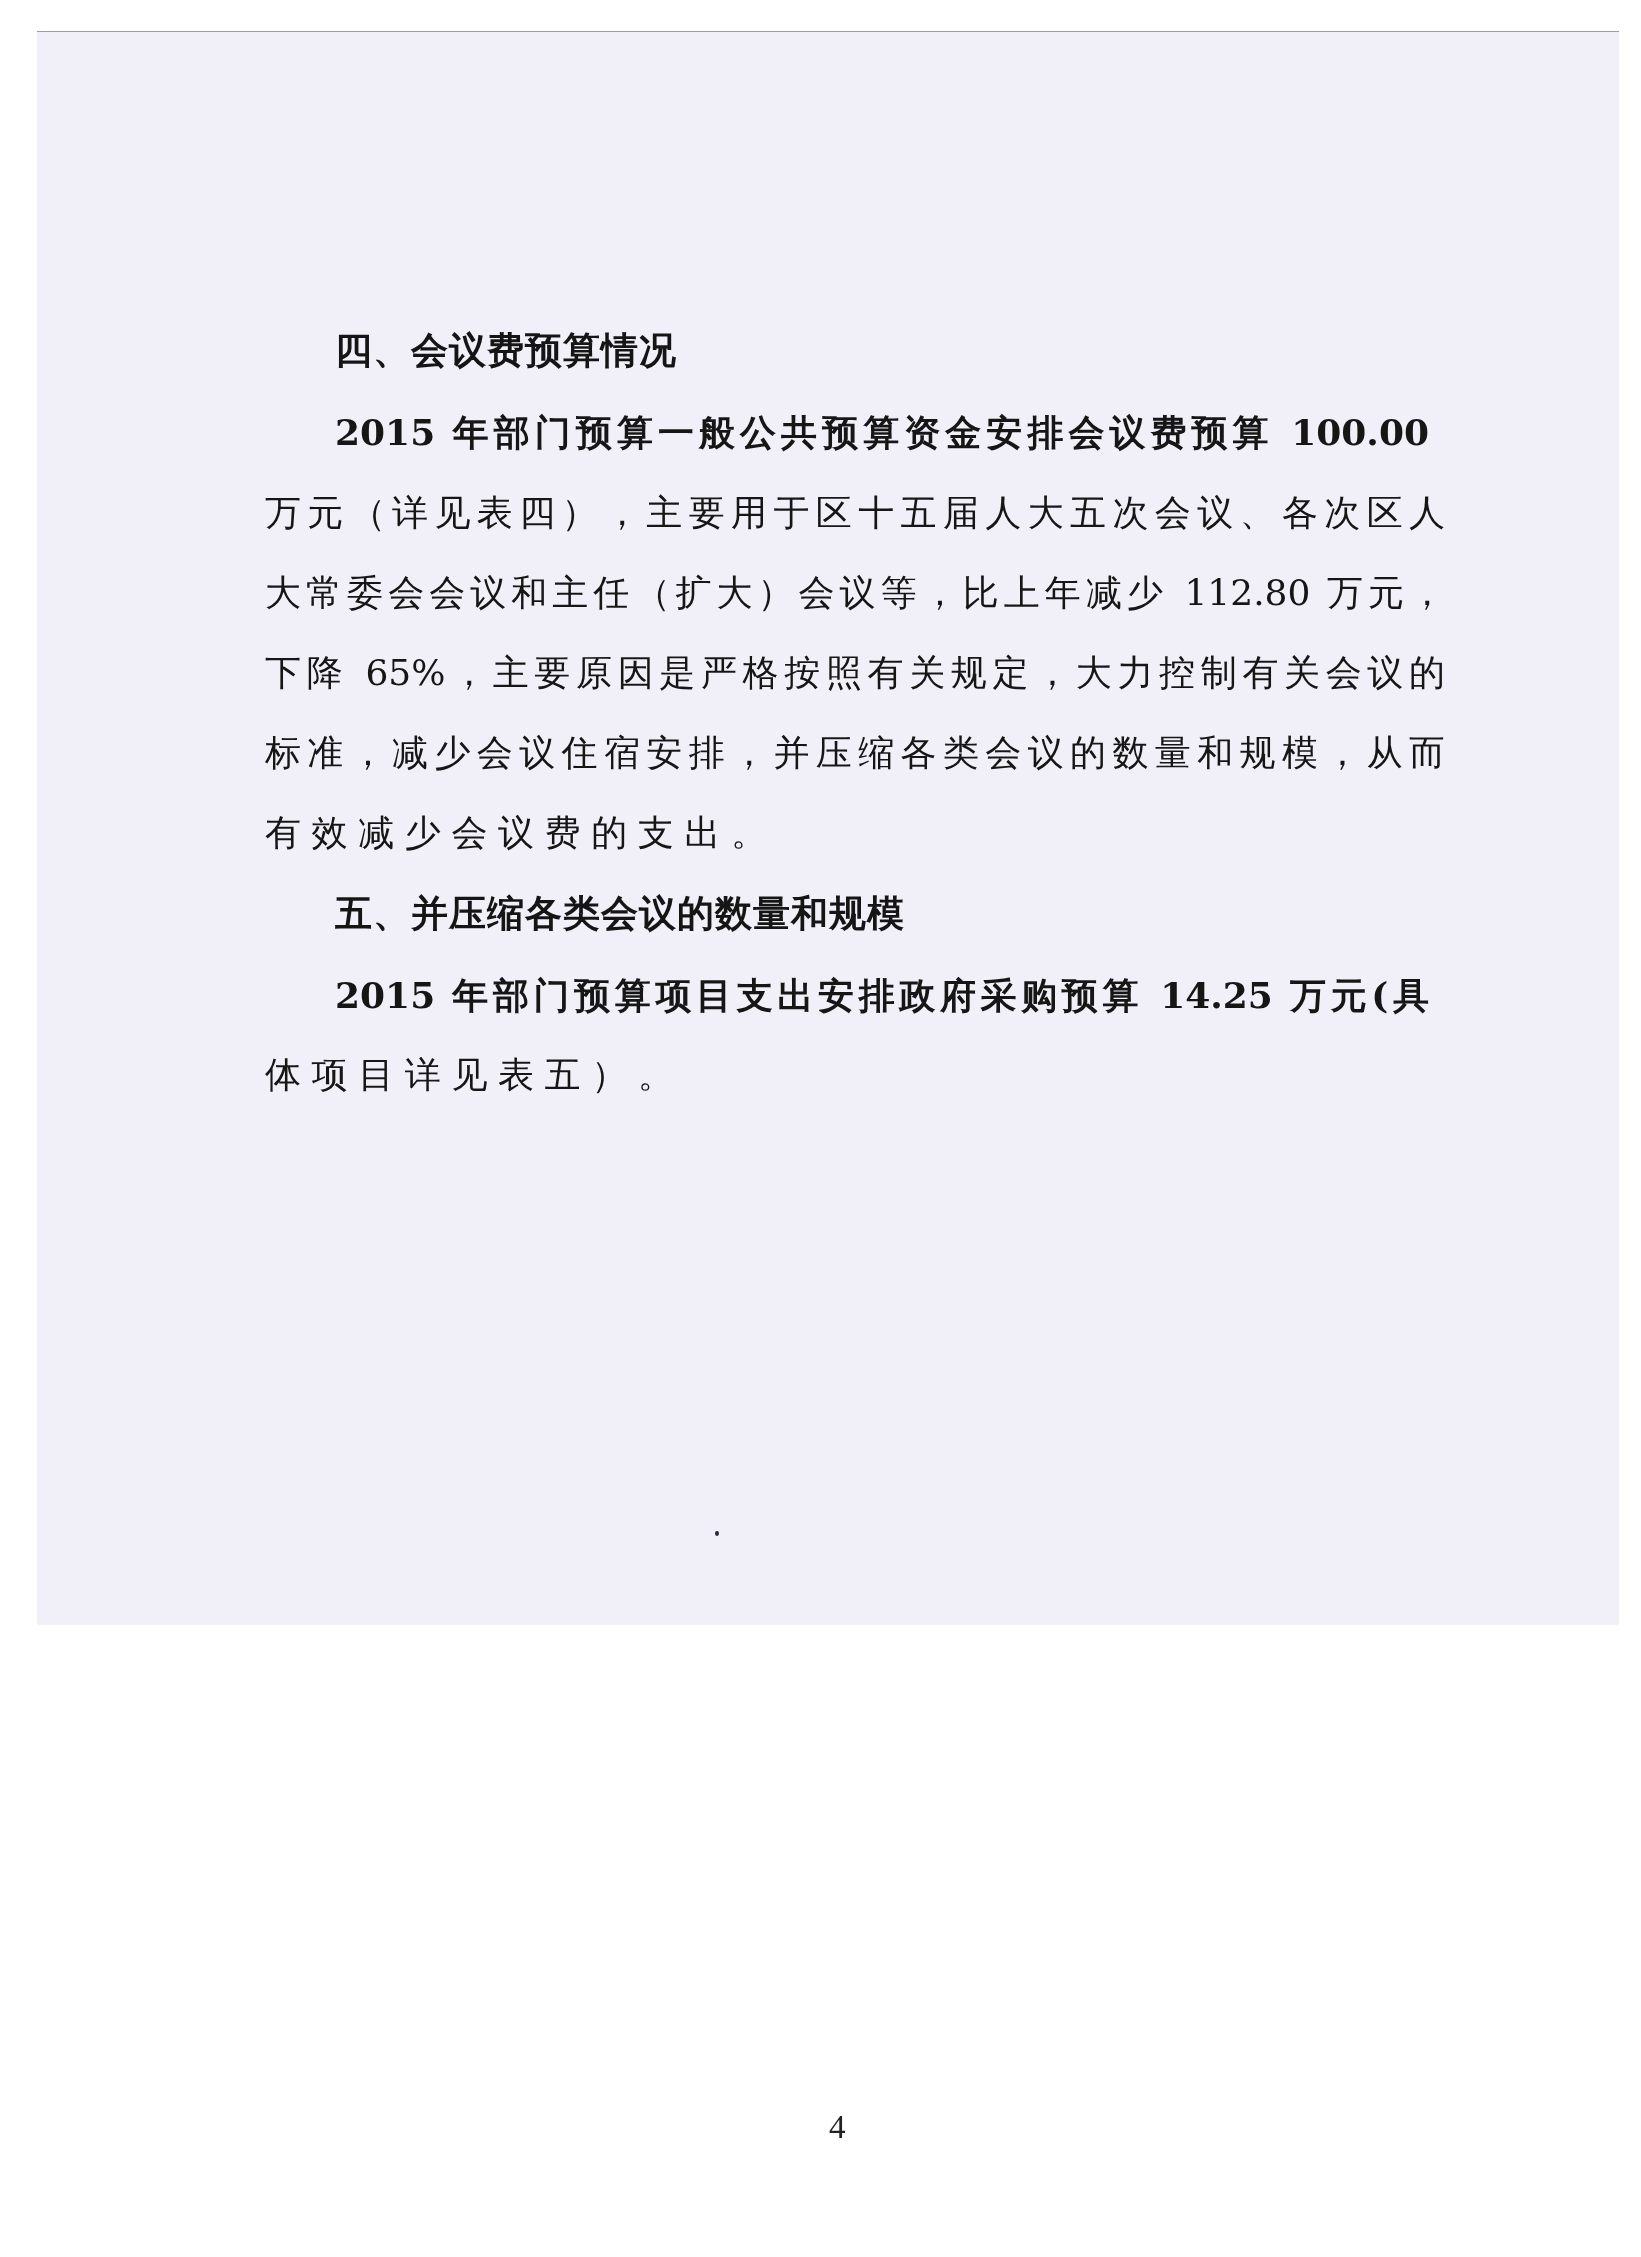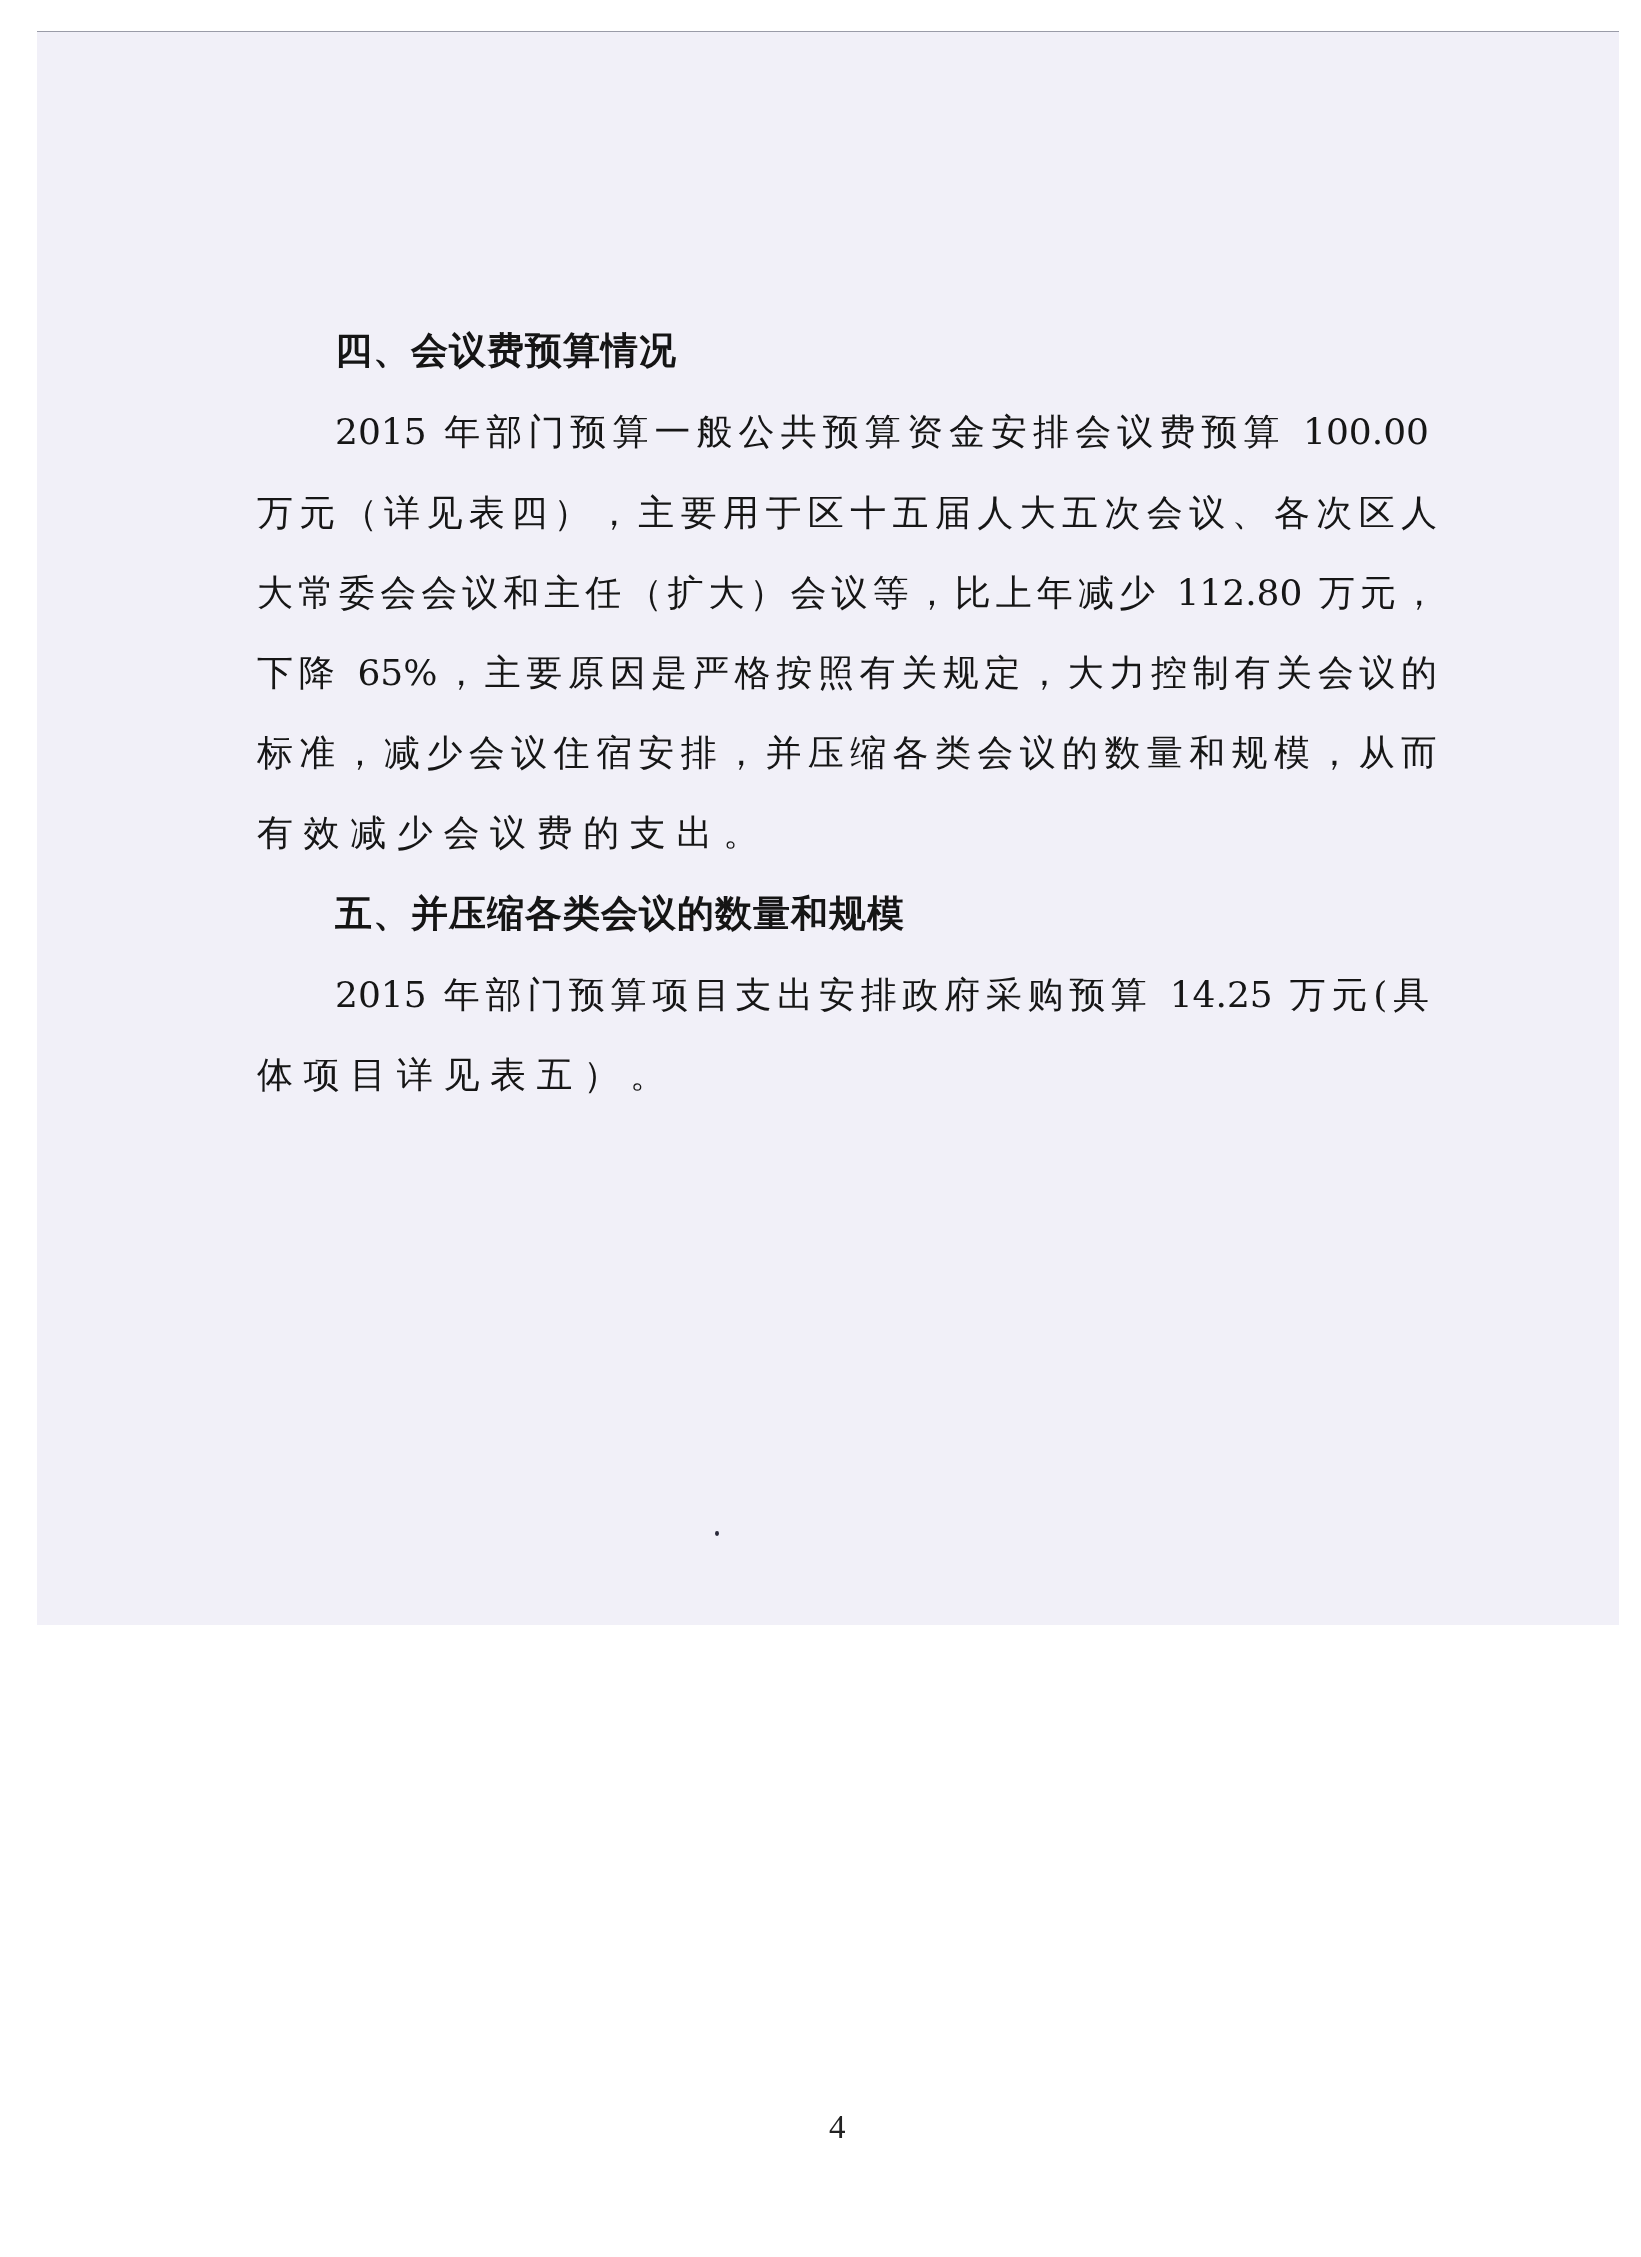--- a/index.html
+++ b/index.html
@@ -36,36 +36,37 @@
       font-family: "DejaVu Sans", "Liberation Sans", sans-serif;
       font-weight: bold;
       font-size: 37px;
       line-height: 42px;
       color: #151515;
       letter-spacing: 1px;
       white-space: nowrap;
     }
     .line {
       position: absolute;
-      left: 8px;
+      left: 16px;
       width: 1180px;
       font-size: 36px;
       line-height: 42px;
       color: #161616;
       white-space: nowrap;
       text-align: justify;
       text-align-last: justify;
     }
     .line.last {
       text-align-last: left;
       letter-spacing: 10.6px;
     }
     .line.indent {
       left: 86px;
       width: 1094px;
+      font-weight: bold;
     }
     .page-number {
       position: absolute;
       left: 792px;
       top: 2076px;
       font-family: "Liberation Serif", "DejaVu Serif", serif;
       font-size: 33px;
       line-height: 39px;
       color: #222222;
     }

